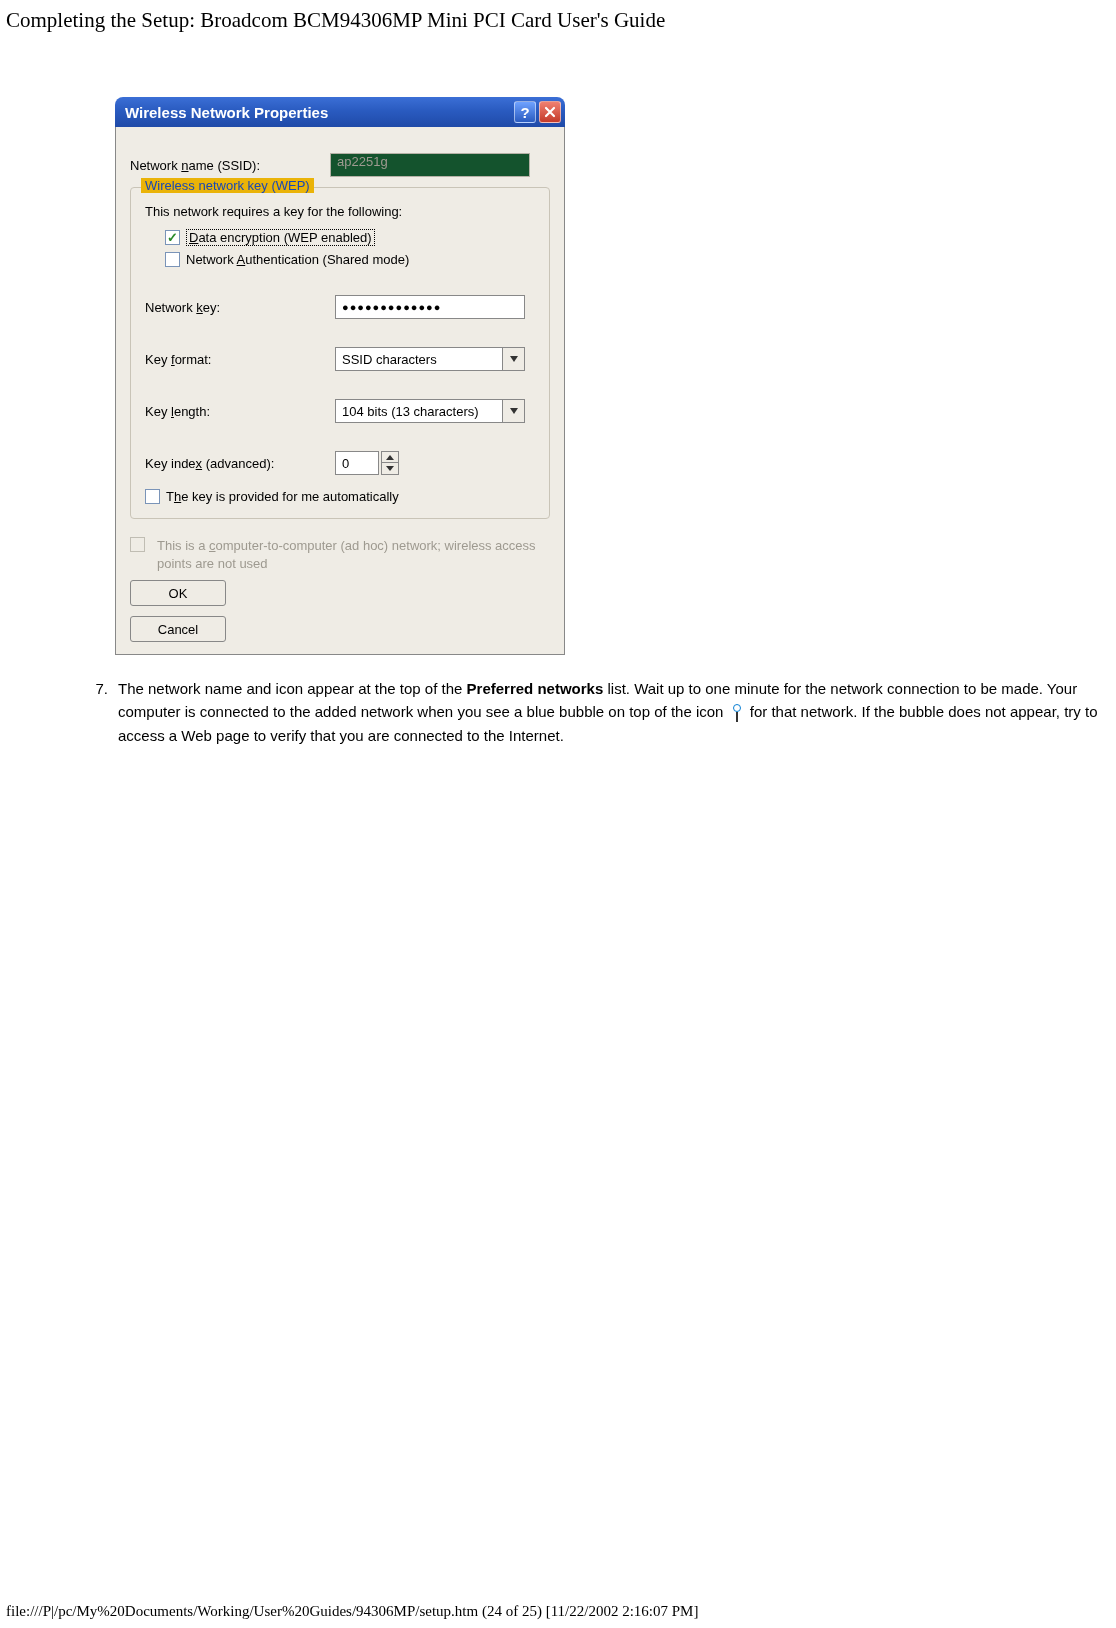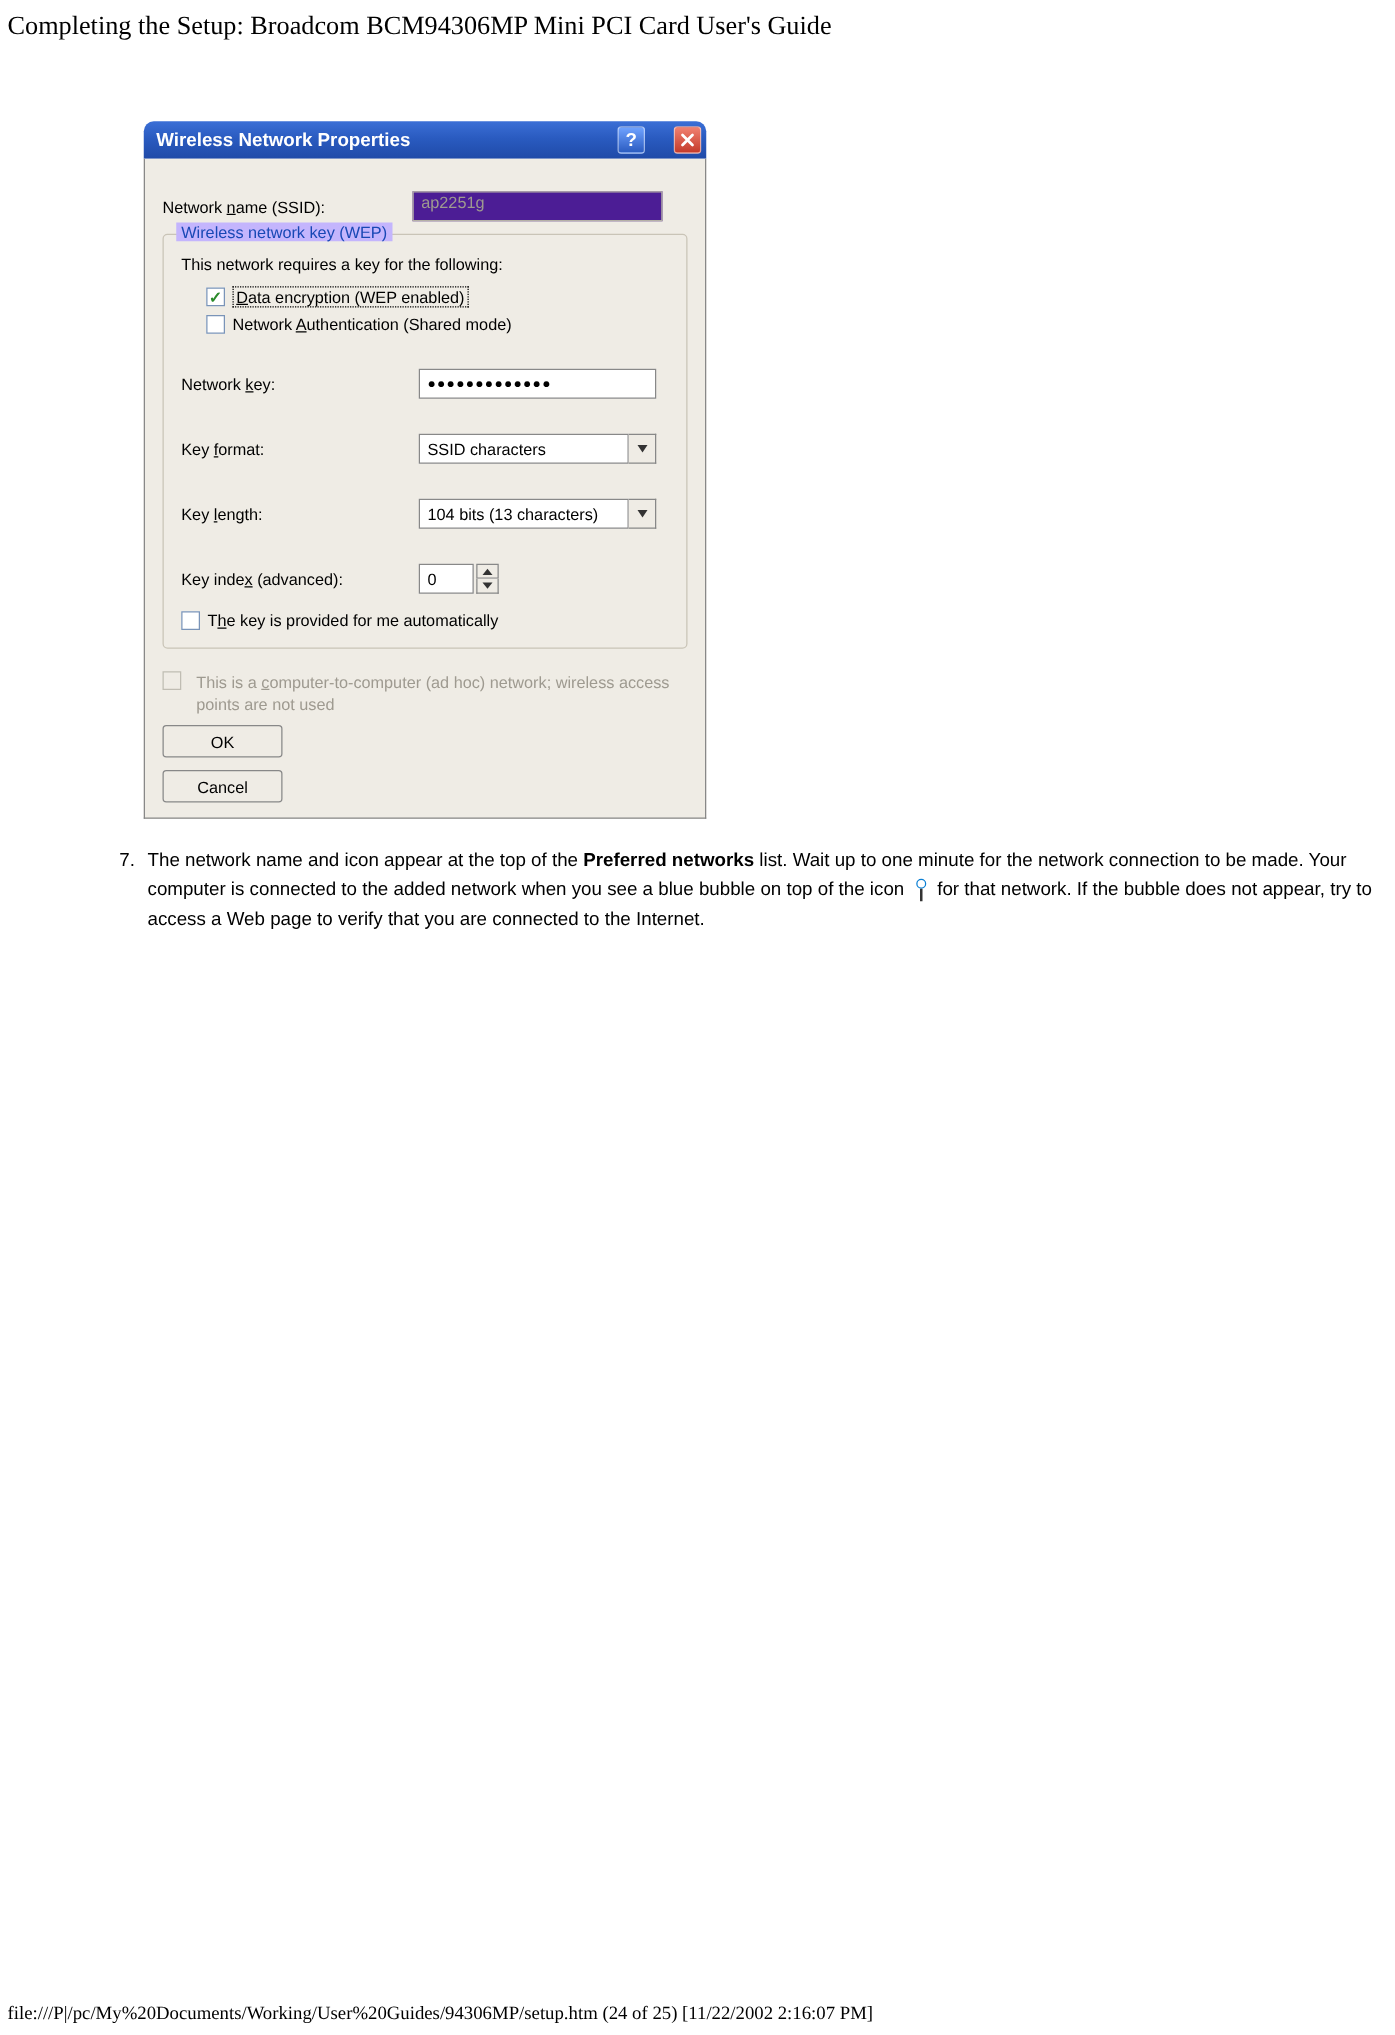--- a/index.html
+++ b/index.html
@@ -25,21 +25,20 @@
     height: 30px;
     background: linear-gradient(to bottom, #3b6fd6 0%, #2a5bc0 45%, #1f4aa8 100%);
     border-radius: 8px 8px 0 0;
     display: flex;
     align-items: center;
     padding: 0 4px 0 10px;
     color: #fff;
     font-family: Tahoma, Arial, sans-serif;
     font-weight: bold;
     font-size: 15px;
-    gap: 20px;
   }
   .titlebar .title-text { flex: 1; }
   .titlebar-btn {
     width: 22px; height: 22px;
     border-radius: 3px;
     margin-left: 3px;
     display: flex; align-items: center; justify-content: center;
     font-family: Arial, sans-serif;
     font-weight: bold;
     font-size: 15px;
@@ -54,37 +53,37 @@
     border-top: none;
     padding: 26px 14px 12px 14px;
     font-family: Tahoma, Arial, sans-serif;
     font-size: 13px;
     color: #000;
   }
   .row { display: flex; align-items: center; margin-bottom: 10px; }
   .row .label { width: 200px; }
   .ssid-input {
     width: 200px; height: 24px;
-    background: #4c1d95;
+    background: #14532d;
     border: 1px solid #b5b1a6;
     color: #9e9a90;
     padding: 0 6px;
     font: 13px Tahoma, Arial, sans-serif;
   }
   .groupbox {
     border: 1px solid #c9c4b7;
     border-radius: 4px;
     padding: 10px 12px 8px 12px;
     margin-top: 4px;
     position: relative;
   }
   .group-legend {
     position: absolute;
     top: -10px; left: 10px;
-    background: #c4b5fd;
+    background: #eab308;
     padding: 0 4px;
     color: #1848b5;
     font-size: 13px;
   }
   .group-desc { margin: 6px 0 10px 2px; }
   .check-wrap { margin-left: 22px; margin-bottom: 6px; display: flex; align-items: center; }
   .checkbox {
     width: 15px; height: 15px;
     background: #fff;
     border: 1px solid #7a94b8;

